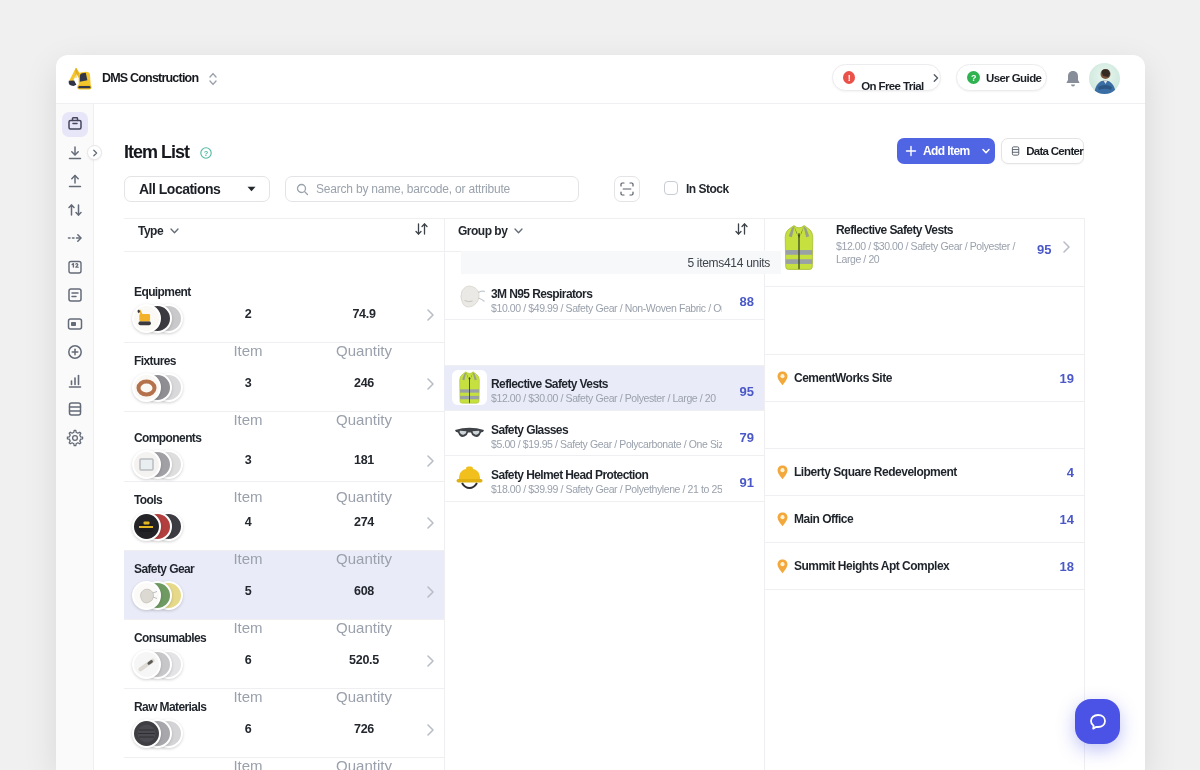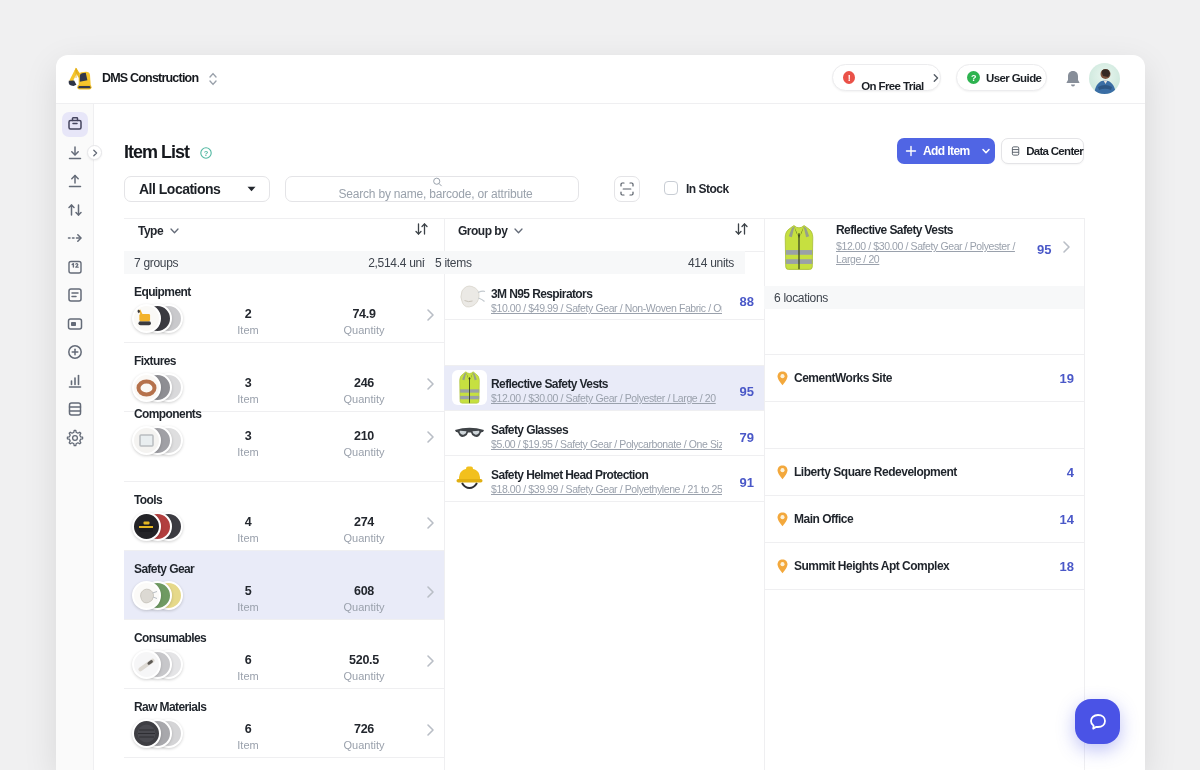--- a/index.html
+++ b/index.html
@@ -26,40 +26,40 @@
 
 .h1 { position:absolute; left:68px; top:87px; font-size:18px; font-weight:700; color:#15181d; letter-spacing:-1px; }
 .btn-primary { position:absolute; left:841px; top:83px; width:98px; height:26px; background:#5065e4; border-radius:7px;
   color:#fff; font-size:12px; font-weight:700; display:flex; align-items:center; letter-spacing:-.6px; white-space:nowrap; }
 .btn-white { position:absolute; left:945px; top:83px; width:83px; height:26px; background:#fff; border:1px solid #e4e4e7; border-radius:7px;
   color:#1c2026; font-size:12px; font-weight:700; display:flex; align-items:center; box-shadow:0 1px 2px rgba(0,0,0,.04); letter-spacing:-.6px; white-space:nowrap; }
 
 .select { position:absolute; left:68px; top:121px; width:146px; height:26px; border:1px solid #e4e4e7; border-radius:7px; background:#fff;
   display:flex; align-items:center; font-size:14px; font-weight:700; color:#1c2026; letter-spacing:-.5px; white-space:nowrap; }
 .search { position:absolute; left:229px; top:121px; width:294px; height:26px; border:1px solid #e4e4e7; border-radius:7px; background:#fff;
-  display:flex; align-items:center; font-size:12px; color:#9aa2ac; letter-spacing:-.2px; white-space:nowrap;flex-direction:column; }
+  display:flex; align-items:center; font-size:12px; color:#9aa2ac; letter-spacing:-.2px; white-space:nowrap; }
 .scanbtn { position:absolute; left:558px; top:121px; width:26px; height:26px; border:1px solid #e4e4e7; border-radius:7px; background:#fff;
   display:flex; align-items:center; justify-content:center; }
 .cbx { position:absolute; left:608px; top:126px; width:14px; height:14px; border:1.5px solid #c8cdd4; border-radius:4px; background:#fff; }
 .cbxl { position:absolute; left:630px; top:127px; font-size:12px; font-weight:700; color:#23272e; letter-spacing:-.5px; white-space:nowrap; }
 
 .hline { position:absolute; background:#efeff1; height:1px; }
 .vline { position:absolute; background:#efeff1; width:1px; }
 .band { position:absolute; top:196px; height:23px; background:#f7f8f9; font-size:12px; color:#3e444d; letter-spacing:-.3px;
   display:flex; align-items:center; justify-content:space-between; }
 .colhead { position:absolute; top:169px; font-size:12px; font-weight:700; color:#23272e; letter-spacing:-.5px; display:flex; align-items:center; }
 .gname { font-size:12px; font-weight:700; color:#1f242b; letter-spacing:-.6px; white-space:nowrap; }
-.sub { font-size:10.5px; color:#9aa1ac; letter-spacing:-.4px; white-space:nowrap; overflow:hidden;text-decoration:underline; }
+.sub { font-size:10.5px; color:#9aa1ac; letter-spacing:-.4px; white-space:nowrap; overflow:hidden; }
 .bluenum { font-size:13px; font-weight:700; color:#4a58c8; }
 .hl { background:#e9ebf8; }
 .grow { position:absolute; left:68px; width:320px; }
 .irow { position:absolute; left:388px; width:320px;padding-left:24px; }
 .lrow { position:absolute; left:708px; width:320px; }
 .cnum { font-size:12.5px; font-weight:700; color:#23272e; text-align:center; letter-spacing:-.3px; }
-.clab { font-size:11px; color:#9aa1ac; text-align:center; margin-top:3px; }
+.clab { font-size:15px; color:#9aa1ac; text-align:center; margin-top:21px; }
 .rchev { position:absolute; right:9px; }
 .circ { position:absolute; width:29px; height:29px; border-radius:50%; border:2px solid #fff; box-shadow:0 1px 3px rgba(0,0,0,.18); }
 .thumb34 { position:absolute; left:8px; top:5px; width:35px; height:35px; background:#fff; border-radius:6px; display:flex; align-items:center; justify-content:center; }
 .pin { position:absolute; left:13px; }
 .locname { position:absolute; left:30px; font-size:12px; font-weight:700; color:#1f242b; letter-spacing:-.5px; white-space:nowrap; }
 .locnum { position:absolute; right:10px; font-size:13px; font-weight:700; color:#4a58c8; }
 
 .chat { position:absolute; left:1075px; top:699px; width:45px; height:45px; background:#4a53e6; border-radius:16px;
   display:flex; align-items:center; justify-content:center; box-shadow:0 6px 18px rgba(74,83,230,.35); }
 </style>
@@ -295,25 +295,21 @@
   </div>
   <svg class="abs" style="left:678px;top:167px" width="15" height="14" viewBox="0 0 15 14">
       <g fill="none" stroke="#3c4248" stroke-width="1.3" stroke-linecap="round" stroke-linejoin="round">
         <path d="M4.5 2 L4.5 12"></path>
         <path d="M2 9.5 L4.5 12 L7 9.5"></path>
         <path d="M10.5 12 L10.5 2"></path>
         <path d="M8 4.5 L10.5 2 L13 4.5"></path>
       </g>
     </svg>
 
-  <div class="band" style="left:68px;width:320px;">
-      <span style="margin-left:10px">7 groups</span>
-      <span style="margin-right:11px">2,514.4 units</span>
-    </div>
-  <div class="band" style="left:369px;width:320px;">
+  <div class="band" style="left:405px;width:320px;justify-content:flex-end;">
       <span style="margin-left:10px">5 items</span>
       <span style="margin-right:11px">414 units</span>
     </div>
 
   <div class="abs hl" style="left:68px;top:495px;width:320px;height:69px"></div>
   <div class="abs hl" style="left:388px;top:310px;width:320px;height:45px"></div>
 
   <div class="hline" style="left:68px;top:287px;width:320px"></div>
   <div class="hline" style="left:68px;top:356px;width:320px"></div>
   <div class="hline" style="left:68px;top:426px;width:320px"></div>
@@ -370,33 +366,33 @@
         <div class="clab">Item</div>
       </div>
     <div class="abs" style="left:205px;top:34px;width:70px">
         <div class="cnum">246</div>
         <div class="clab">Quantity</div>
       </div>
     <svg class="rchev" style="top:35px" width="9" height="14" viewBox="0 0 9 14">
         <path d="M2 2 L7 7 L2 12" fill="none" stroke="#b9bec6" stroke-width="1.6" stroke-linecap="round" stroke-linejoin="round"></path>
       </svg>
   </div>
-  <div class="grow" style="top:340px;height:70px">
+  <div class="grow" style="top:364px;height:70px">
     <div class="abs gname" style="left:10px;top:12px">Components</div>
     <div class="circ" style="left:30px;top:31px;background:#dededf"></div>
     <div class="circ" style="left:19px;top:31px;background:#a0a0a5"></div>
     <div class="circ" style="left:8px;top:31px;background:#f4f3f1"><svg width="25" height="25" viewBox="0 0 25 25">
           <rect x="6" y="7" width="13" height="11" rx="1" fill="#e9eef0" stroke="#b9bdc0" stroke-width="1.5"></rect>
         </svg></div>
     <div class="abs" style="left:94px;top:34px;width:60px">
         <div class="cnum">3</div>
         <div class="clab">Item</div>
       </div>
     <div class="abs" style="left:205px;top:34px;width:70px">
-        <div class="cnum">210</div>
+        <div class="cnum">181</div>
         <div class="clab">Quantity</div>
       </div>
     <svg class="rchev" style="top:35px" width="9" height="14" viewBox="0 0 9 14">
         <path d="M2 2 L7 7 L2 12" fill="none" stroke="#b9bec6" stroke-width="1.6" stroke-linecap="round" stroke-linejoin="round"></path>
       </svg>
   </div>
   <div class="grow" style="top:426px;height:69px">
     <div class="abs gname" style="left:10px;top:12px">Tools</div>
     <div class="circ" style="left:30px;top:31px;background:#3c3c42"></div>
     <div class="circ" style="left:19px;top:31px;background:#b23e3e"></div>
@@ -548,23 +544,20 @@
 <path d="M18.5 10 L18.5 45.5" stroke="#3f4d21" stroke-width="1.3"></path>
 <path d="M5 14 Q5 8 10 5 L13.5 2.5 Q18.5 7 23.5 2.5 L27 5 Q32 8 32 14 L31.5 43 Q31.5 45.5 28.5 45.5 L8.5 45.5 Q5.5 45.5 5.5 43 Z" fill="none" stroke="#a9bd38" stroke-width="0.8"></path>
       </svg>
   </div>
   <div class="abs gname" style="left:780px;top:168px">Reflective Safety Vests</div>
   <div class="abs sub" style="left:780px;top:185px;width:196px;line-height:13px;white-space:normal">$12.00 / $30.00 / Safety Gear / Polyester / Large / 20</div>
   <div class="abs bluenum" style="left:981px;top:187px">95</div>
   <svg class="abs" style="left:1006px;top:185px" width="9" height="14" viewBox="0 0 9 14">
       <path d="M2 2 L7 7 L2 12" fill="none" stroke="#b9bec6" stroke-width="1.6" stroke-linecap="round" stroke-linejoin="round"></path>
     </svg>
-  <div class="band" style="left:708px;top:231px;width:320px;">
-      <span style="margin-left:10px">6 locations</span>
-    </div>
 
   <div class="lrow" style="top:299px;height:47px">
     <svg class="pin" style="top:17px" width="11" height="15" viewBox="0 0 14 19">
         <path d="M7 0.5 C3.3 0.5 0.7 3.1 0.7 6.6 C0.7 11.3 7 18 7 18 C7 18 13.3 11.3 13.3 6.6 C13.3 3.1 10.7 0.5 7 0.5 Z" fill="#f3a83c"></path>
         <circle cx="7" cy="6.5" r="2.6" fill="#fdf2da"></circle>
       </svg>
     <div class="locname" style="top:17px">CementWorks Site</div>
     <div class="locnum" style="top:17px">19</div>
   </div>
   <div class="lrow" style="top:393px;height:47px">

